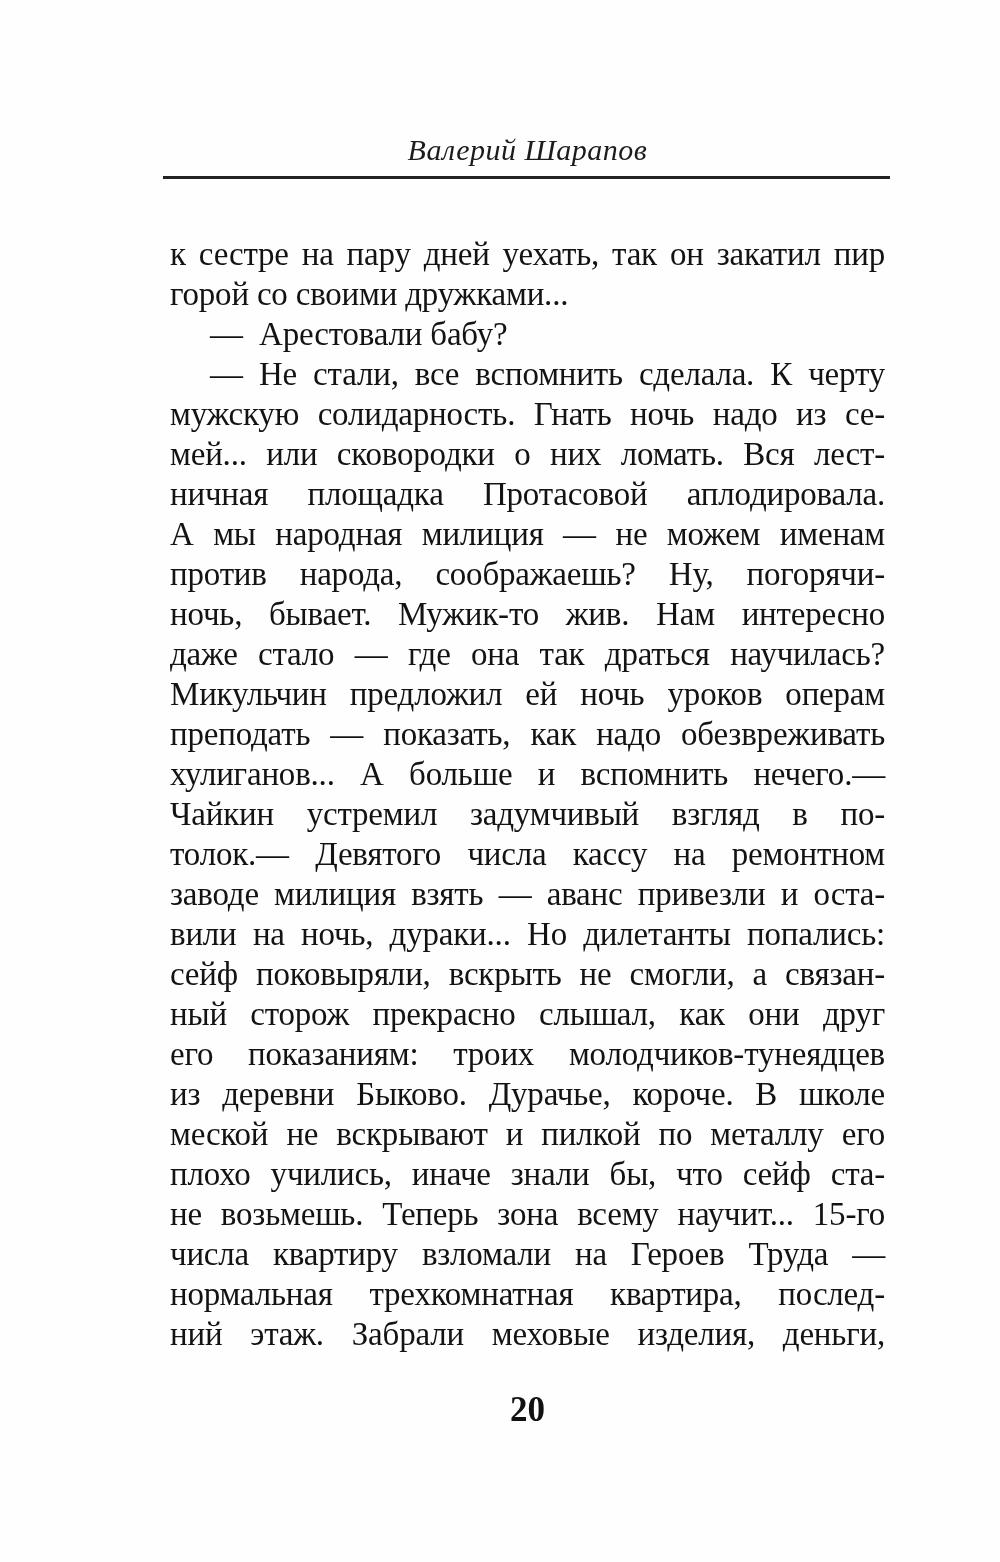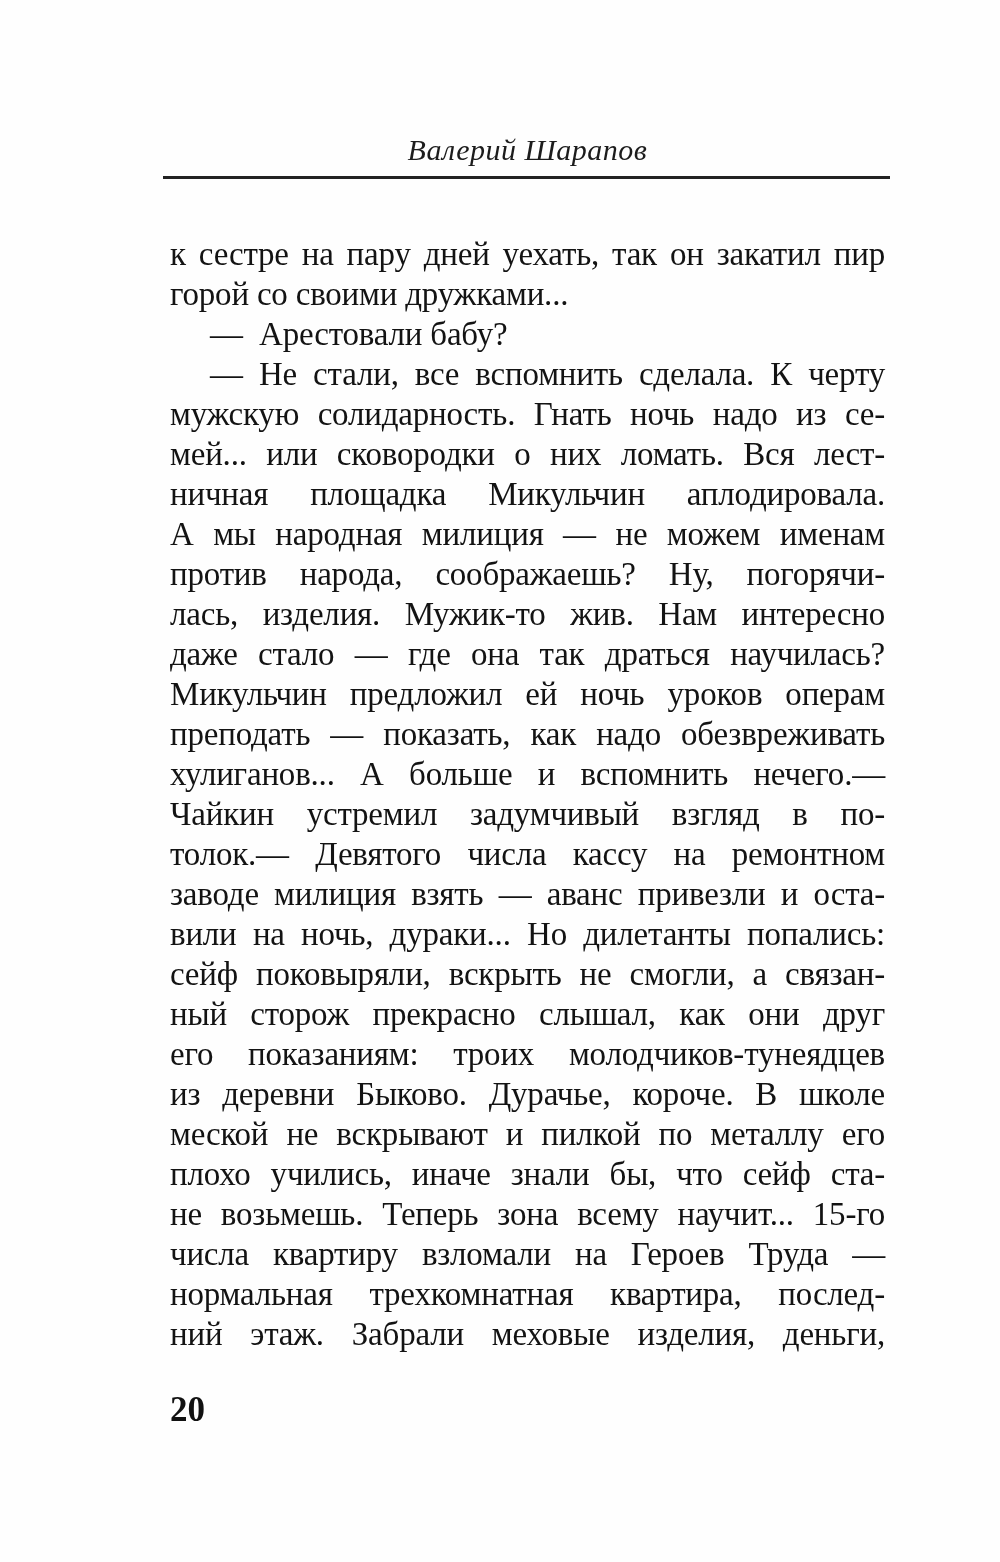--- a/index.html
+++ b/index.html
@@ -58,43 +58,44 @@
     text-align-last: left;
   }
   .line.indent {
     text-indent: 40px;
   }
   .page-number {
     position: absolute;
     top: 1390px;
     left: 170px;
     width: 715px;
+    text-align: center;
     font-size: 35px;
     line-height: 40px;
     font-weight: 700;
     color: #111111;
   }
 </style>
 </head>
 <body>
 
 <div class="page">
   <div class="running-header">Валерий Шарапов</div>
   <div class="header-rule"></div>
   <div class="body-text">
       <div class="line">к сестре на пару дней уехать, так он закатил пир</div>
       <div class="line flush">горой со своими дружками...</div>
       <div class="line flush indent">— Арестовали бабу?</div>
       <div class="line indent">— Не стали, все вспомнить сделала. К черту</div>
       <div class="line">мужскую солидарность. Гнать ночь надо из се-</div>
       <div class="line">мей... или сковородки о них ломать. Вся лест-</div>
-      <div class="line">ничная площадка Микульчин аплодировала.</div>
+      <div class="line">ничная площадка Протасовой аплодировала.</div>
       <div class="line">А мы народная милиция — не можем именам</div>
       <div class="line">против народа, соображаешь? Ну, погорячи-</div>
-      <div class="line">лась, изделия. Мужик-то жив. Нам интересно</div>
+      <div class="line">ночь, бывает. Мужик-то жив. Нам интересно</div>
       <div class="line">даже стало — где она так драться научилась?</div>
       <div class="line">Микульчин предложил ей ночь уроков операм</div>
       <div class="line">преподать — показать, как надо обезвреживать</div>
       <div class="line">хулиганов... А больше и вспомнить нечего.—</div>
       <div class="line">Чайкин устремил задумчивый взгляд в по-</div>
       <div class="line">толок.— Девятого числа кассу на ремонтном</div>
       <div class="line">заводе милиция взять — аванс привезли и оста-</div>
       <div class="line">вили на ночь, дураки... Но дилетанты попались:</div>
       <div class="line">сейф поковыряли, вскрыть не смогли, а связан-</div>
       <div class="line">ный сторож прекрасно слышал, как они друг</div>

